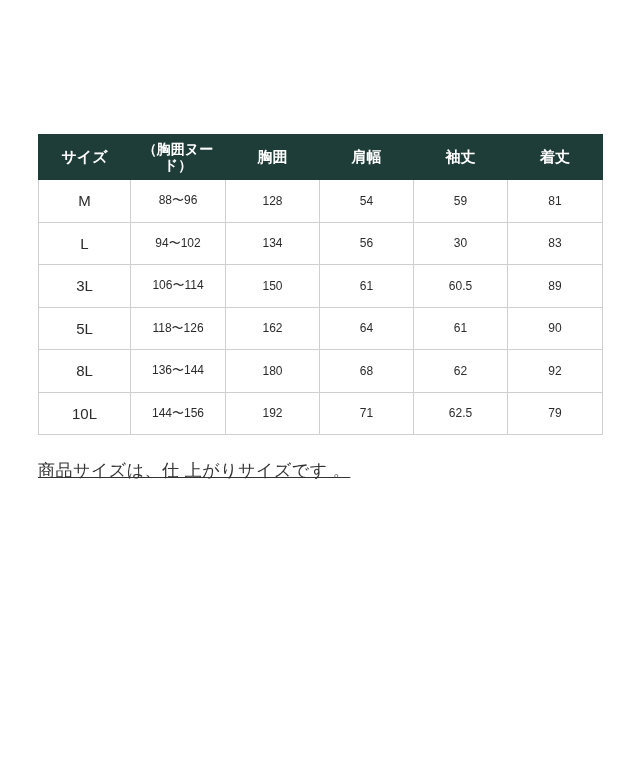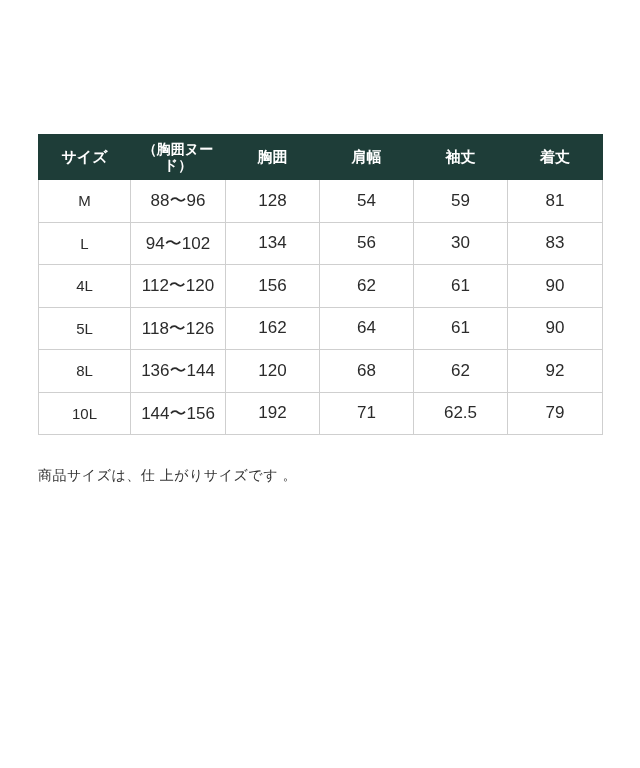--- a/index.html
+++ b/index.html
@@ -33,21 +33,21 @@
   table.size-table {
     border-collapse: collapse;
     width: 564px;
     table-layout: fixed;
   }
   table.size-table th,
   table.size-table td {
     border: 1px solid #cfcfcf;
     text-align: center;
     vertical-align: middle;
-    font-size: 17px;
+    font-size: 12px;
     color: #2b2b2b;
     padding: 0;
     height: 41.5px;
     font-weight: normal;
   }
   table.size-table thead th {
     background: #1e3d38;
     color: #ffffff;
     font-size: 15px;
     font-weight: bold;
@@ -56,24 +56,25 @@
     line-height: 1.15;
     padding: 0 4px;
   }
   table.size-table thead th.narrow-head {
     font-size: 14px;
   }
   table.size-table tbody td.first-col {
     font-size: 15px;
   }
   .note {
-    margin-top: 32px;
-    font-size: 14px;
+    margin-top: 24px;
+    font-size: 17px;
     color: #333333;
     letter-spacing: 0.5px;
+    text-decoration: underline;
   }
   col.c1 { width: 92px; }
   col.c2 { width: 95px; }
   col.c3 { width: 94px; }
   col.c4 { width: 94px; }
   col.c5 { width: 94px; }
   col.c6 { width: 95px; }
 </style>
 </head>
 <body>
@@ -111,39 +112,39 @@
         </tr>
         <tr>
           <td class="first-col">L</td>
           <td>94〜102</td>
           <td>134</td>
           <td>56</td>
           <td>30</td>
           <td>83</td>
         </tr>
         <tr>
-          <td class="first-col">4L</td>
-          <td>112〜120</td>
-          <td>156</td>
-          <td>62</td>
+          <td class="first-col">3L</td>
+          <td>106〜114</td>
+          <td>150</td>
           <td>61</td>
-          <td>90</td>
+          <td>60.5</td>
+          <td>89</td>
         </tr>
         <tr>
           <td class="first-col">5L</td>
           <td>118〜126</td>
           <td>162</td>
           <td>64</td>
           <td>61</td>
           <td>90</td>
         </tr>
         <tr>
           <td class="first-col">8L</td>
           <td>136〜144</td>
-          <td>120</td>
+          <td>180</td>
           <td>68</td>
           <td>62</td>
           <td>92</td>
         </tr>
         <tr>
           <td class="first-col">10L</td>
           <td>144〜156</td>
           <td>192</td>
           <td>71</td>
           <td>62.5</td>

